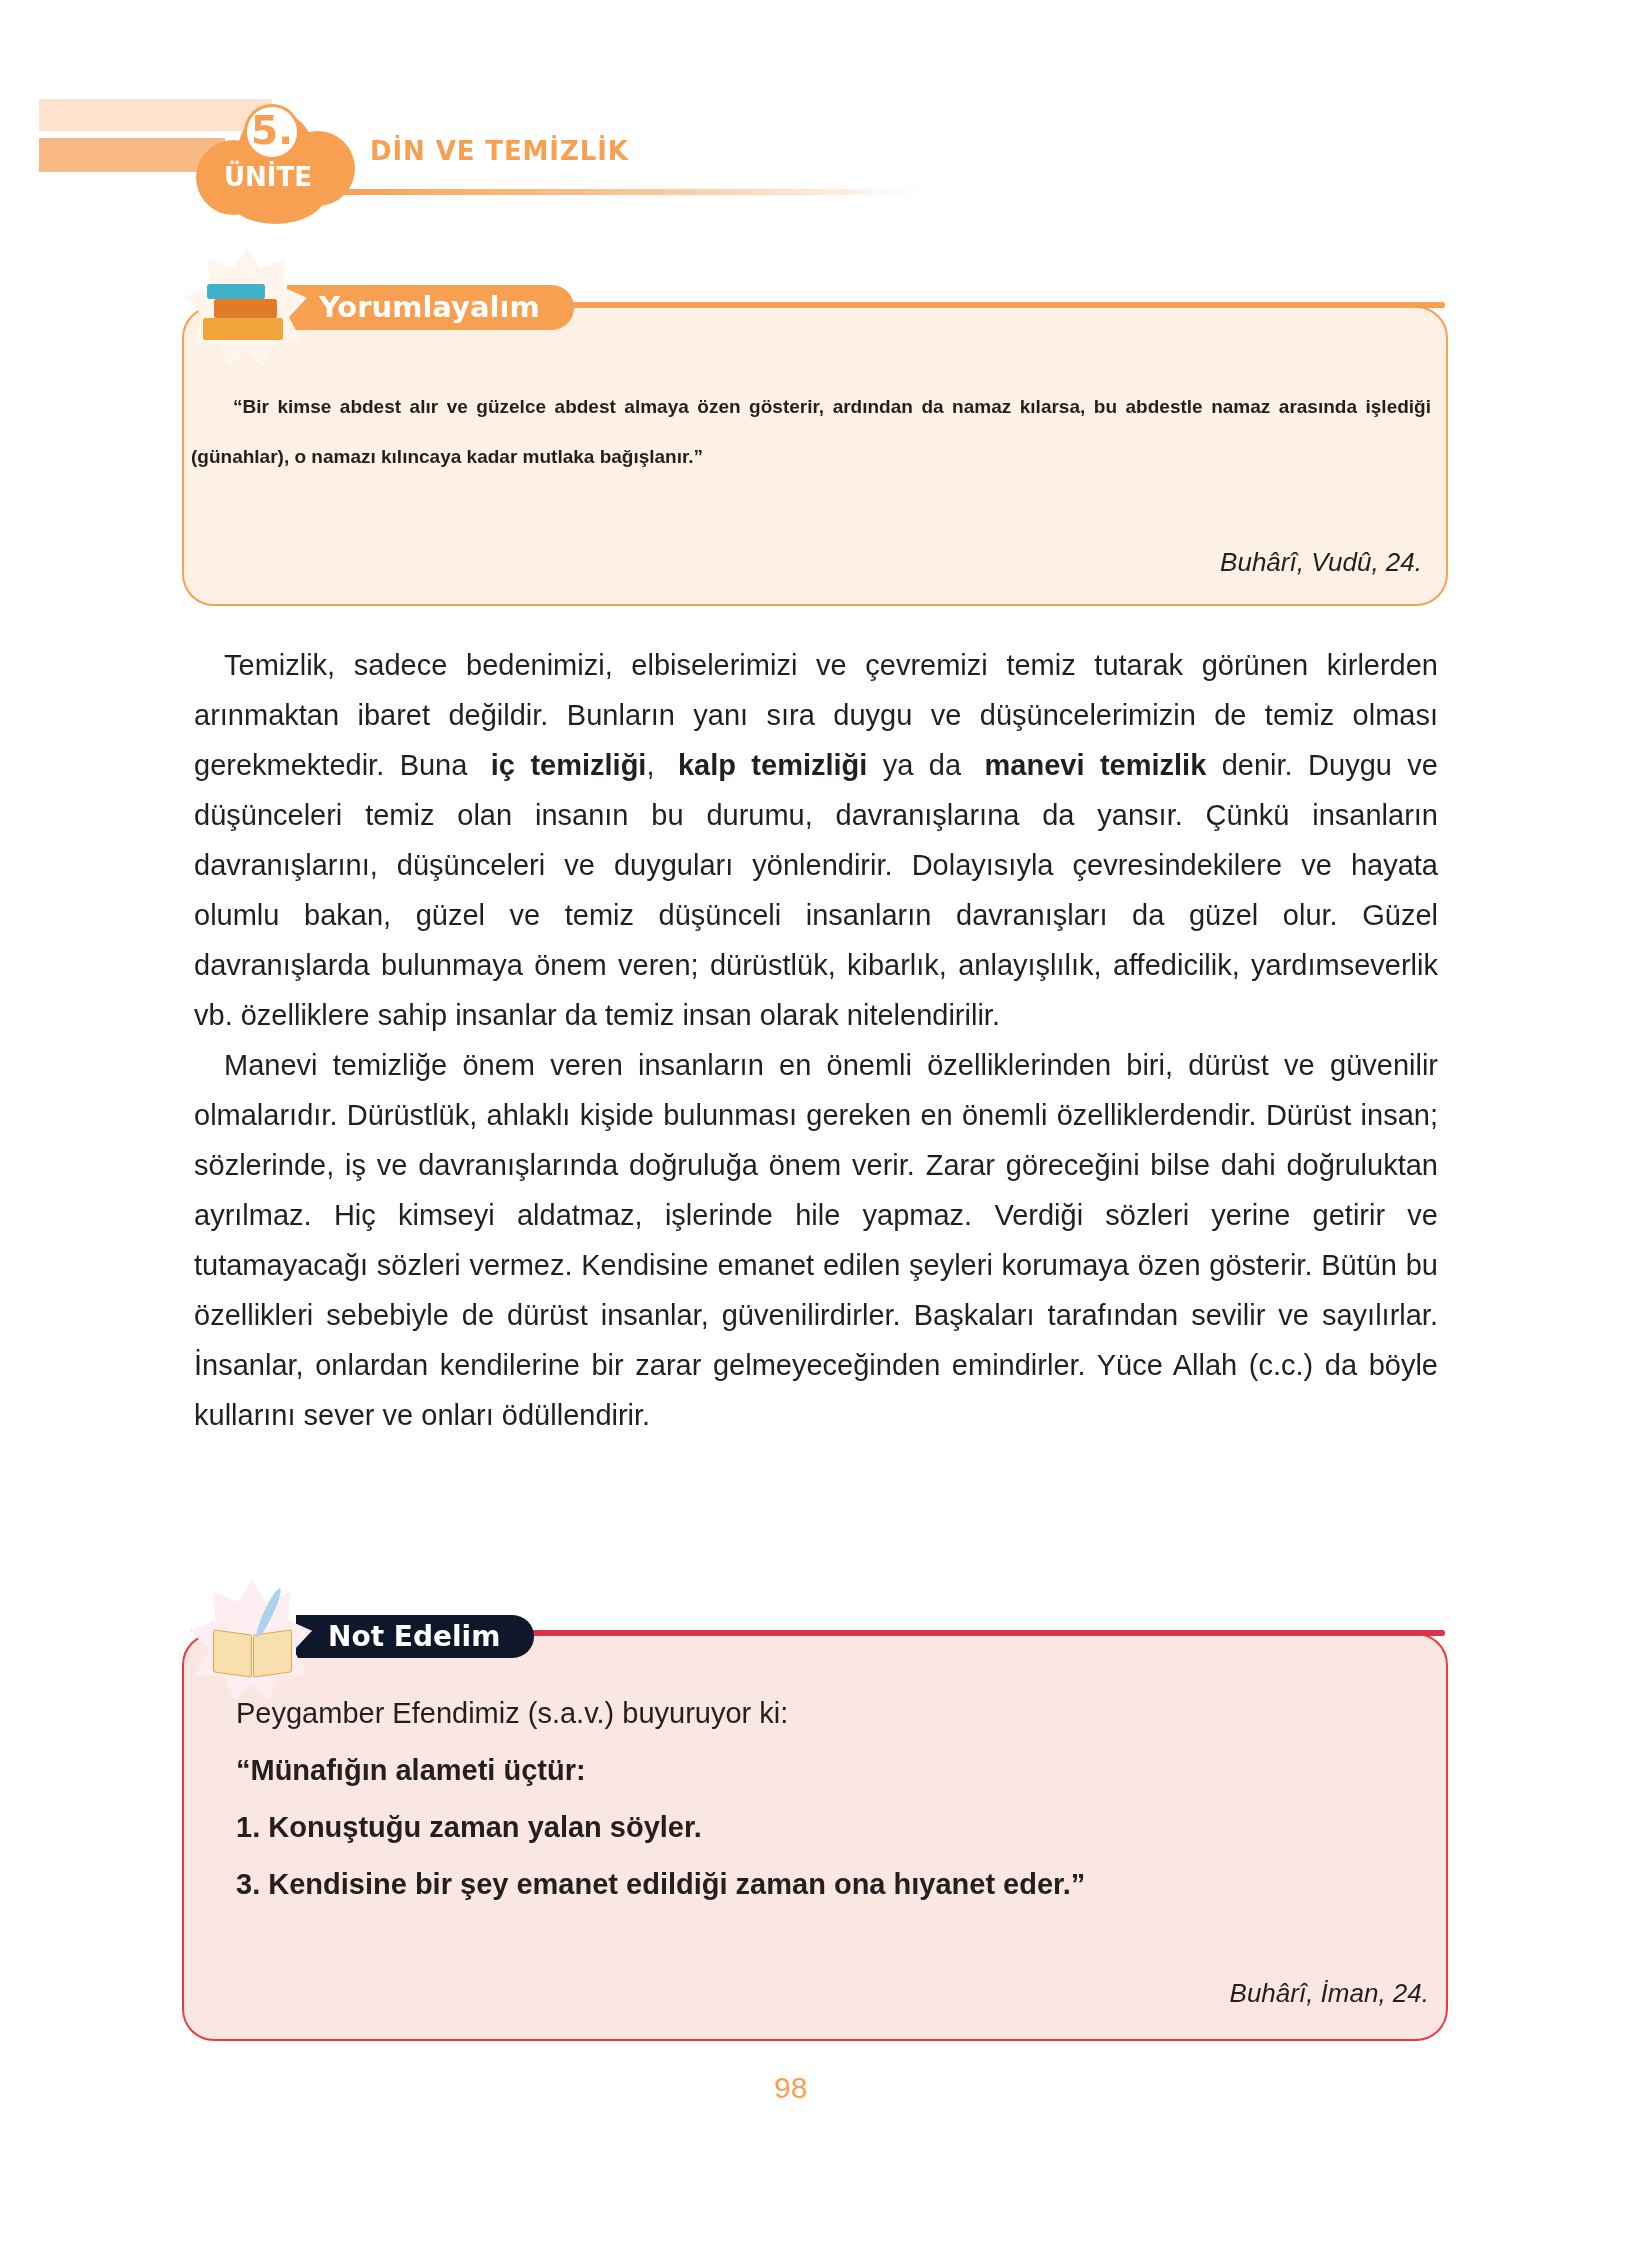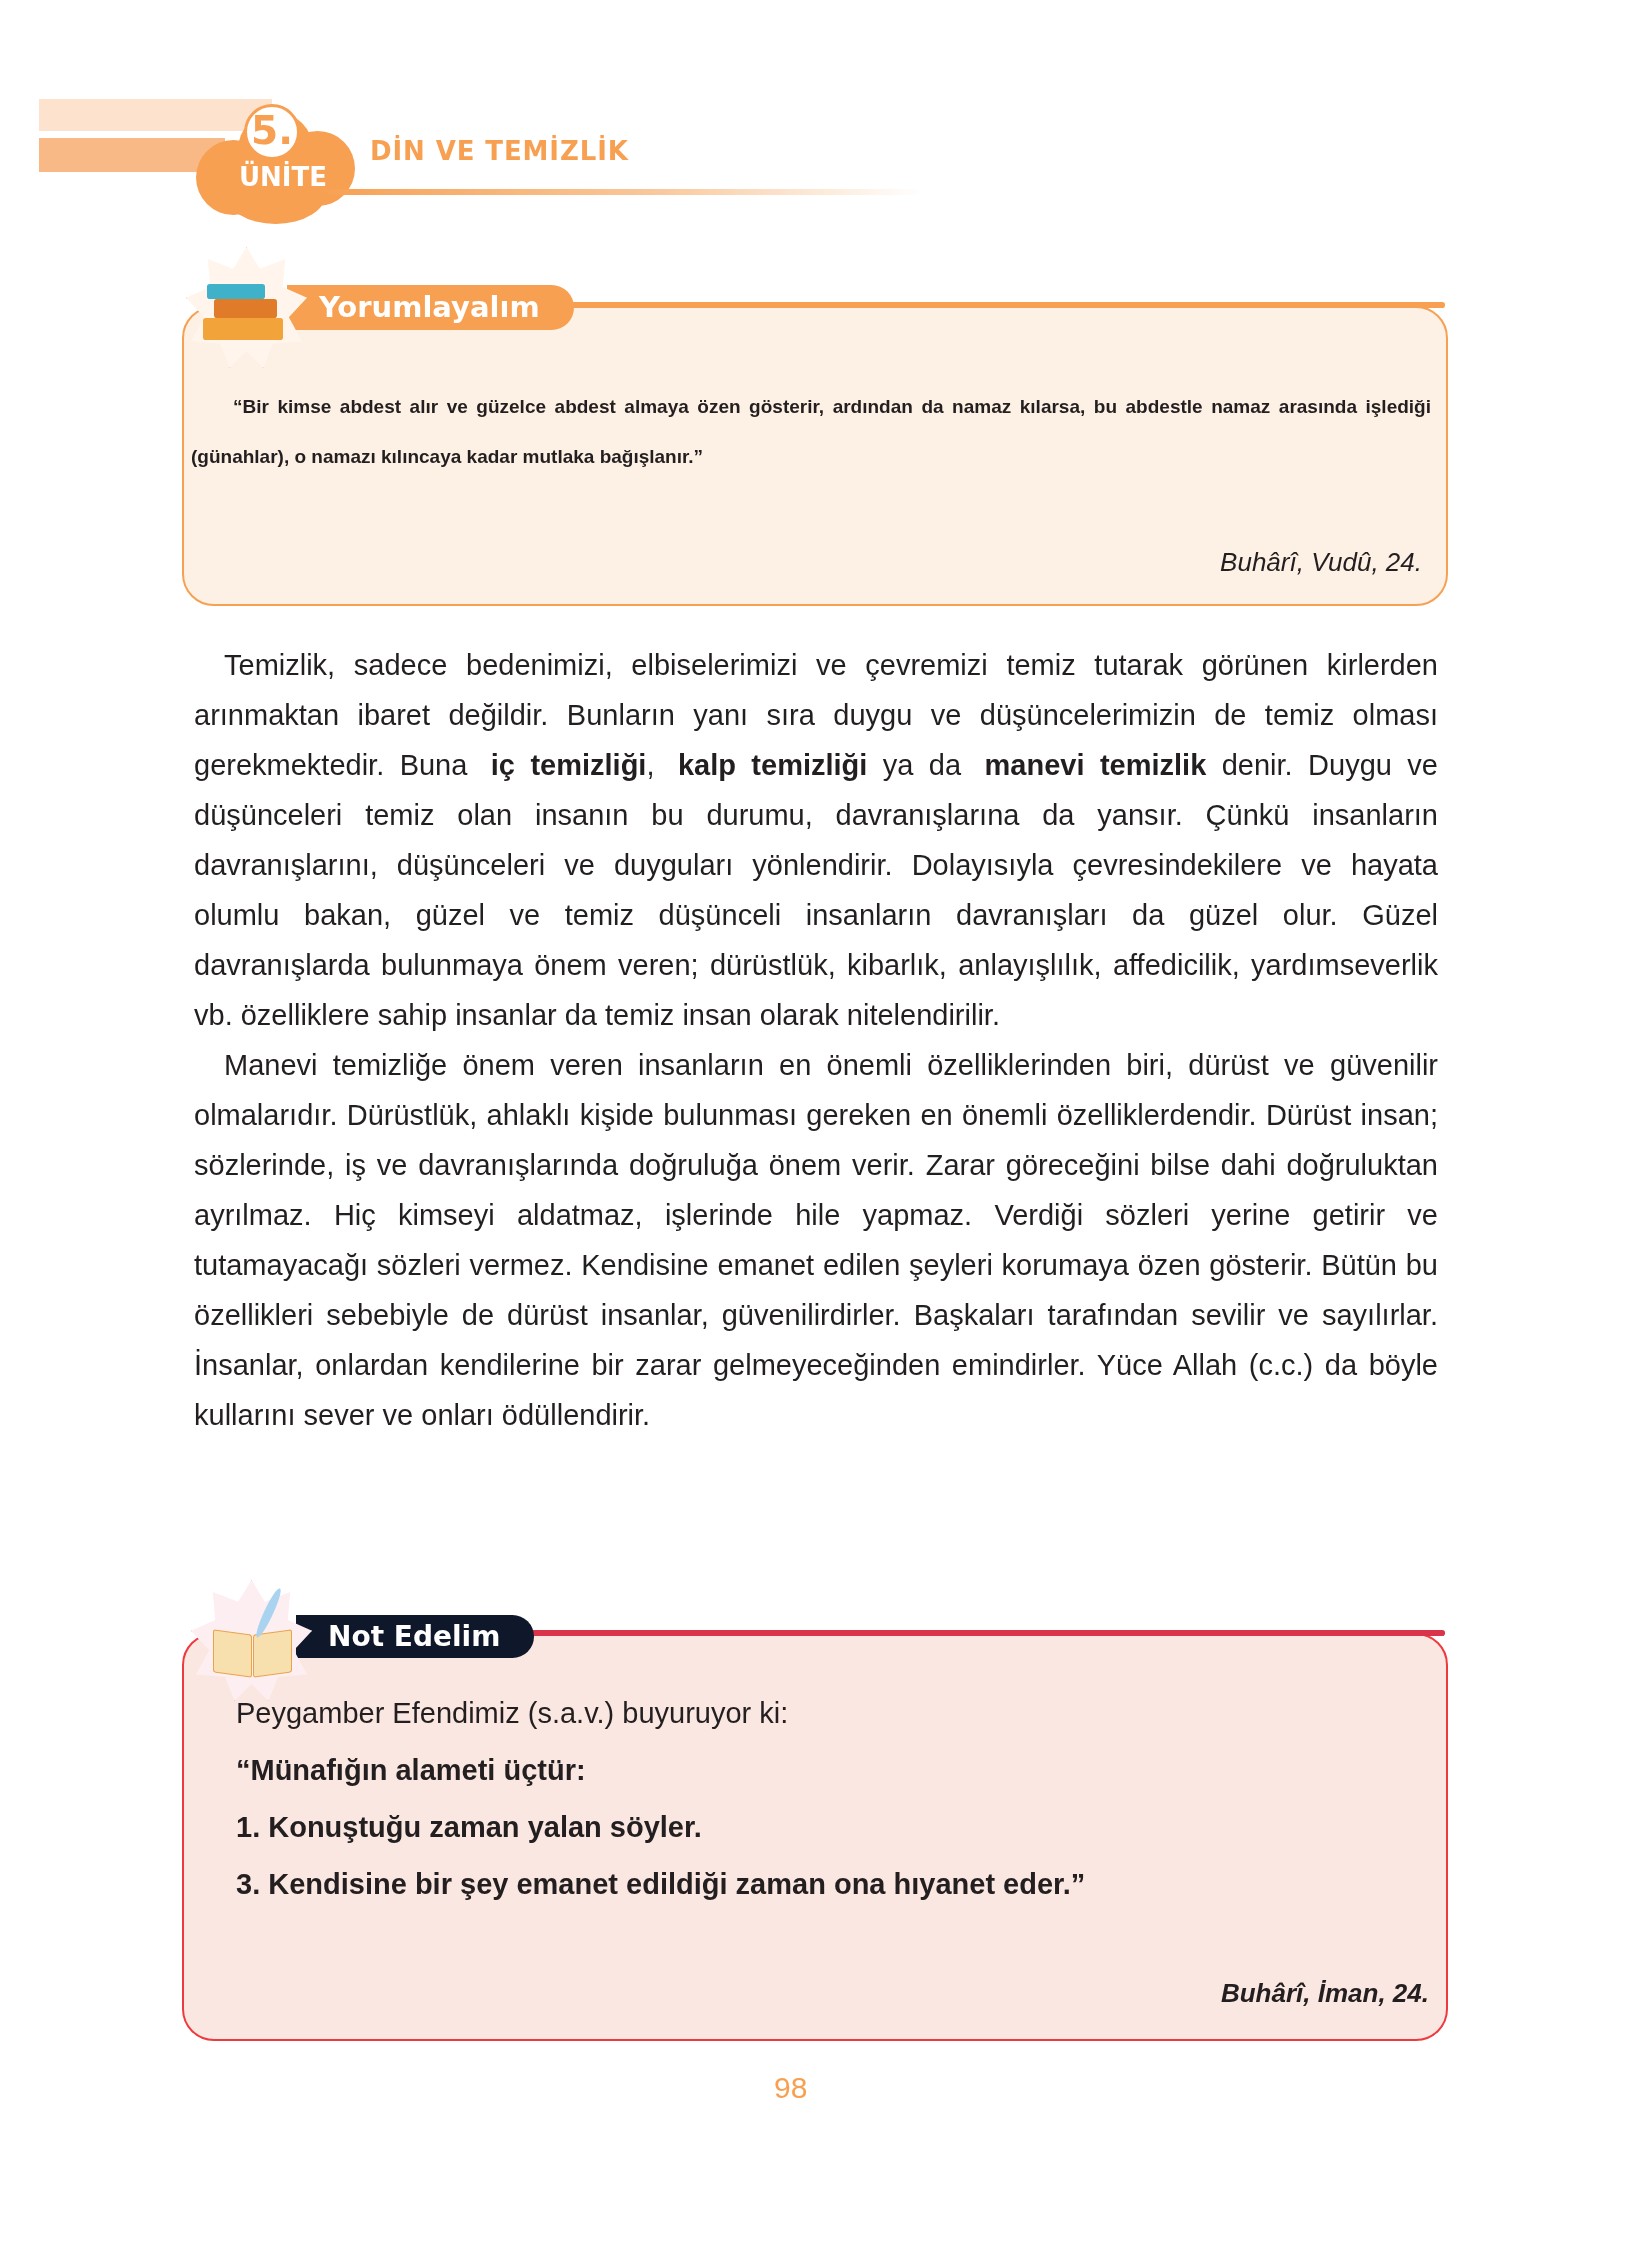--- a/index.html
+++ b/index.html
@@ -8,21 +8,21 @@
 
   
   .band-light { position: absolute; left: 39px; top: 99px; width: 233px; height: 32px; background: #fde3cd; }
   .band-mid   { position: absolute; left: 39px; top: 138px; width: 186px; height: 34px; background: #f9b987; }
   .cloud { position: absolute; left: 196px; top: 103px; width: 158px; height: 112px; }
   .cloud .puff { position: absolute; background: #f7a052; border-radius: 50%; }
   .unit-num { position: absolute; left: 244px; top: 104px; width: 56px; height: 56px; border-radius: 50%;
               background: #ffffff; border: 3.7px solid #f7a052; box-sizing: border-box;
               color: #f7a052; font-weight: bold; font-size: 39px; line-height: 48px; text-align: center;
               font-family: "DejaVu Sans", sans-serif; }
-  .unit-word { position: absolute; left: 224px; top: 162px; width: 103px; text-align: right;
+  .unit-word { position: absolute; left: 224px; top: 162px; width: 103px; text-align: left;
                color: #ffffff; font-weight: bold; font-size: 26px; letter-spacing: 0px;
                font-family: "DejaVu Sans", sans-serif; }
   .unit-title { position: absolute; left: 370px; top: 136px; color: #f7a052; font-weight: bold; font-size: 26px;
                 letter-spacing: 0.9px; font-family: "DejaVu Sans", sans-serif; }
   .unit-rule { position: absolute; left: 317px; top: 189px; width: 606px; height: 5.6px;
                background: linear-gradient(to right, #f7a052 0%, #f9c79a 55%, rgba(255,255,255,0) 100%); border-radius: 2.8px; }
 
   
   .callout { position: absolute; left: 182px; width: 1266px; box-sizing: border-box; border-radius: 32px; }
   .callout.orange { top: 306px; height: 300px; background: #fdf0e4; border: 2.8px solid #f7a052; }
@@ -104,16 +104,16 @@
   <div class="book" style="left:62px;top:52px;width:37px;height:41px;background:#f7dfae;border:1.9px solid #e9a34a;transform:skewY(-8deg);"></div>
   <div class="book" style="left:73px;top:5.6px;width:9.3px;height:54px;background:#a9d3ef;border-radius:50%;transform:rotate(25deg);"></div>
 </div>
 
 <div class="note-body">
   <div class="intro">Peygamber Efendimiz (s.a.v.) buyuruyor ki:</div>
   <div class="bold">“Münafığın alameti üçtür:</div>
   <div class="bold">1. Konuştuğu zaman yalan söyler.</div>
   <div class="bold">3. Kendisine bir şey emanet edildiği zaman ona hıyanet eder.”</div>
 </div>
-<div class="source" style="right:198px;top:1978px;font-weight:bold;">Buhârî, İman, 24.</div>
+<div class="source" style="right:198px;top:1978px;">Buhârî, İman, 24.</div>
 
 <div class="page-number">98</div>
 
 
 </body></html>

